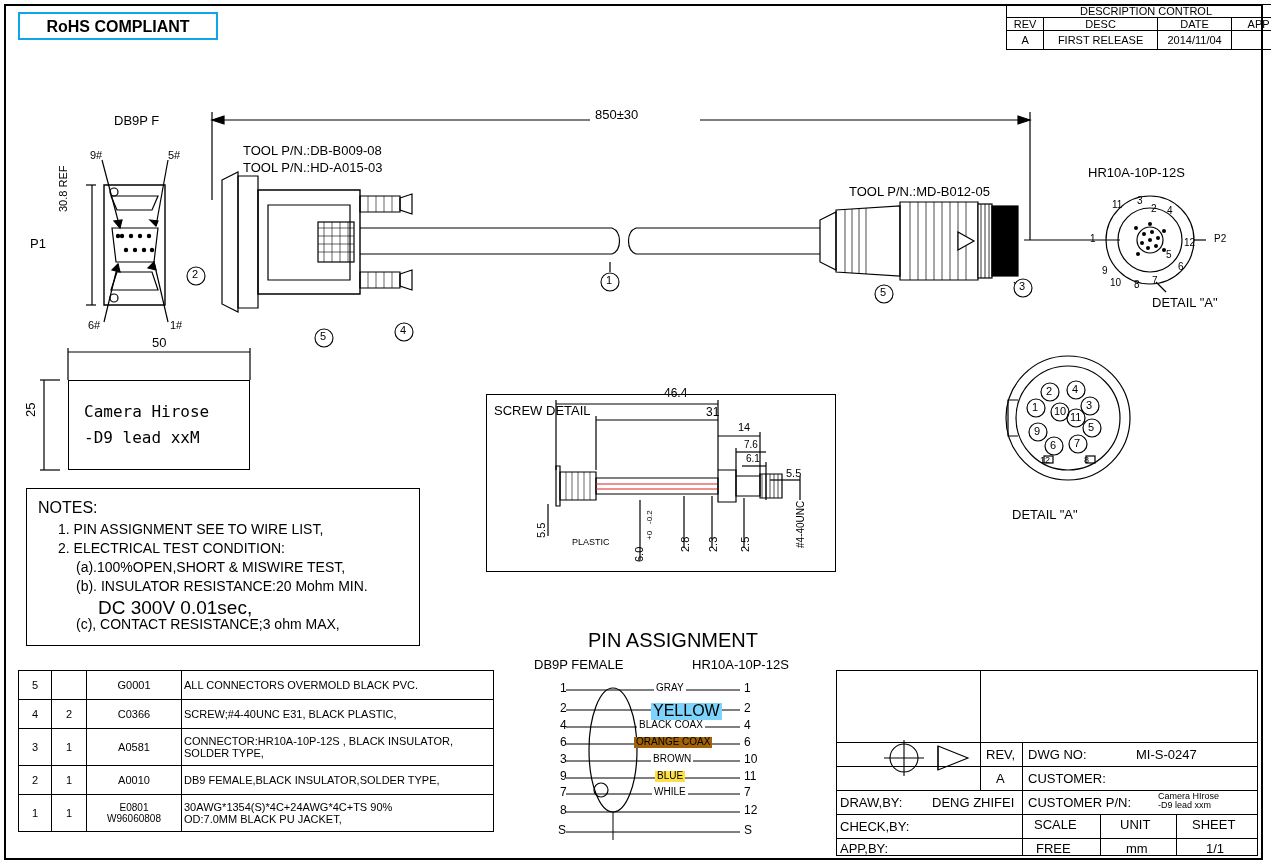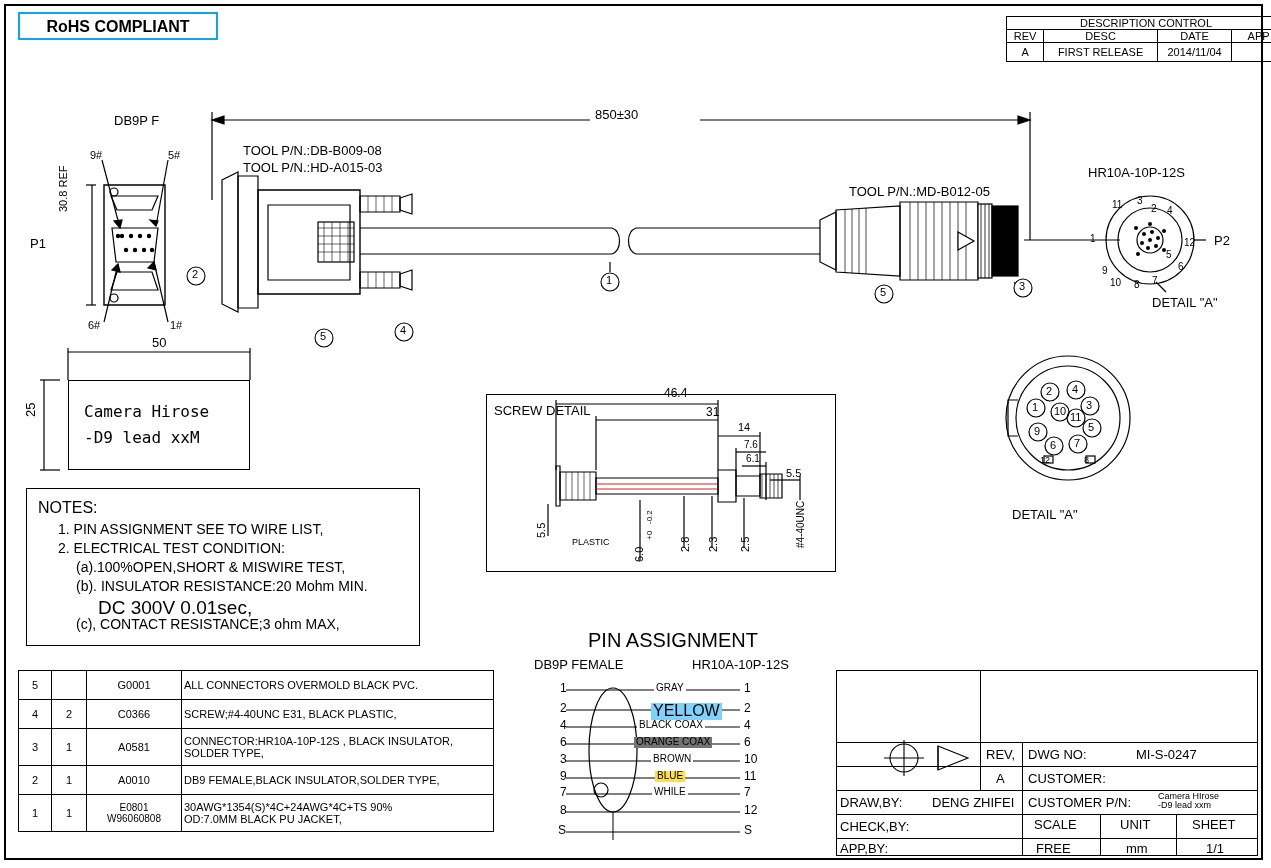--- a/index.html
+++ b/index.html
@@ -23,21 +23,21 @@
 </head>
 <body>
 
 <div id="sheet">
   <div class="brd"></div>
 
   <div class="rohs bx">
     <span>RoHS COMPLIANT</span>
   </div>
 
-  <div class="abs" style="left:978px;top:16px;width:288px;padding-left:28px;">
+  <div class="abs" style="left:978px;top:4px;width:288px;padding-left:28px;">
     <table style="width:280px;">
       <tbody>
           <tr>
             <td colspan="4" style="font-size:11px;">DESCRIPTION  CONTROL</td>
           </tr>
       <tr>
         <td style="width:34px">REV</td>
         <td style="width:120px">DESC</td>
         <td style="width:72px">DATE</td>
         <td style="width:54px">APP</td>
@@ -283,21 +283,21 @@
 
   <div class="t" style="left:606px;top:275px;font-size:11px;">1</div>
   <div class="t" style="left:192px;top:269px;font-size:11px;">2</div>
   <div class="t" style="left:1019px;top:281px;font-size:11px;">3</div>
   <div class="t" style="left:400px;top:325px;font-size:11px;">4</div>
   <div class="t" style="left:320px;top:331px;font-size:11px;">5</div>
   <div class="t" style="left:880px;top:287px;font-size:11px;">5</div>
 
   <div class="t" style="left:114px;top:114px;font-size:13px;">DB9P F</div>
   <div class="t" style="left:30px;top:237px;font-size:13px;">P1</div>
-  <div class="t" style="left:1214px;top:234px;font-size:13px;">P2</div>
+  <div class="t" style="left:1214px;top:234px;font-size:10px;">P2</div>
   <div class="t" style="left:58px;top:212px;font-size:11px;transform:rotate(-90deg);transform-origin:left top;">30.8 REF</div>
   <div class="t" style="left:90px;top:150px;font-size:11px;">9#</div>
   <div class="t" style="left:168px;top:150px;font-size:11px;">5#</div>
   <div class="t" style="left:88px;top:320px;font-size:11px;">6#</div>
   <div class="t" style="left:170px;top:320px;font-size:11px;">1#</div>
   <div class="t" style="left:595px;top:108px;font-size:13px;">850±30</div>
   <div class="t" style="left:243px;top:144px;font-size:13px;">TOOL P/N.:DB-B009-08</div>
   <div class="t" style="left:243px;top:161px;font-size:13px;">TOOL P/N.:HD-A015-03</div>
   <div class="t" style="left:849px;top:185px;font-size:13px;">TOOL P/N.:MD-B012-05</div>
   <div class="t" style="left:1088px;top:166px;font-size:13px;">HR10A-10P-12S</div>
@@ -384,21 +384,21 @@
   <div class="t" style="left:744px;top:736px;font-size:12px;">6</div>
   <div class="t" style="left:744px;top:753px;font-size:12px;">10</div>
   <div class="t" style="left:744px;top:770px;font-size:12px;">11</div>
   <div class="t" style="left:744px;top:786px;font-size:12px;">7</div>
   <div class="t" style="left:744px;top:804px;font-size:12px;">12</div>
   <div class="t" style="left:744px;top:824px;font-size:12px;">S</div>
 
   <div class="t" style="left:654px;top:683px;font-size:10px;background:#fff;padding:0 2px;">GRAY</div>
   <div class="t" style="left:651px;top:703px;font-size:16px;background:#7dd3fc;padding:0 2px;">YELLOW</div>
   <div class="t" style="left:637px;top:720px;font-size:10px;background:#fff;padding:0 2px;">BLACK COAX</div>
-  <div class="t" style="left:634px;top:737px;font-size:10px;background:#737373;padding:0 2px;">ORANGE COAX</div>
+  <div class="t" style="left:634px;top:737px;font-size:10px;background:#a16207;padding:0 2px;">ORANGE COAX</div>
   <div class="t" style="left:651px;top:754px;font-size:10px;background:#fff;padding:0 2px;">BROWN</div>
   <div class="t" style="left:655px;top:771px;font-size:10px;background:#fde047;padding:0 2px;">BLUE</div>
   <div class="t" style="left:652px;top:787px;font-size:10px;background:#fff;padding:0 2px;">WHILE</div>
 
   <div class="abs" style="left:18px;top:670px;width:476px;">
     <table style="width:476px;">
       <tbody>
           <tr>
         <td style="width:28px;font-size:11px;height:28px;">5</td>
         <td style="width:30px;"></td>

